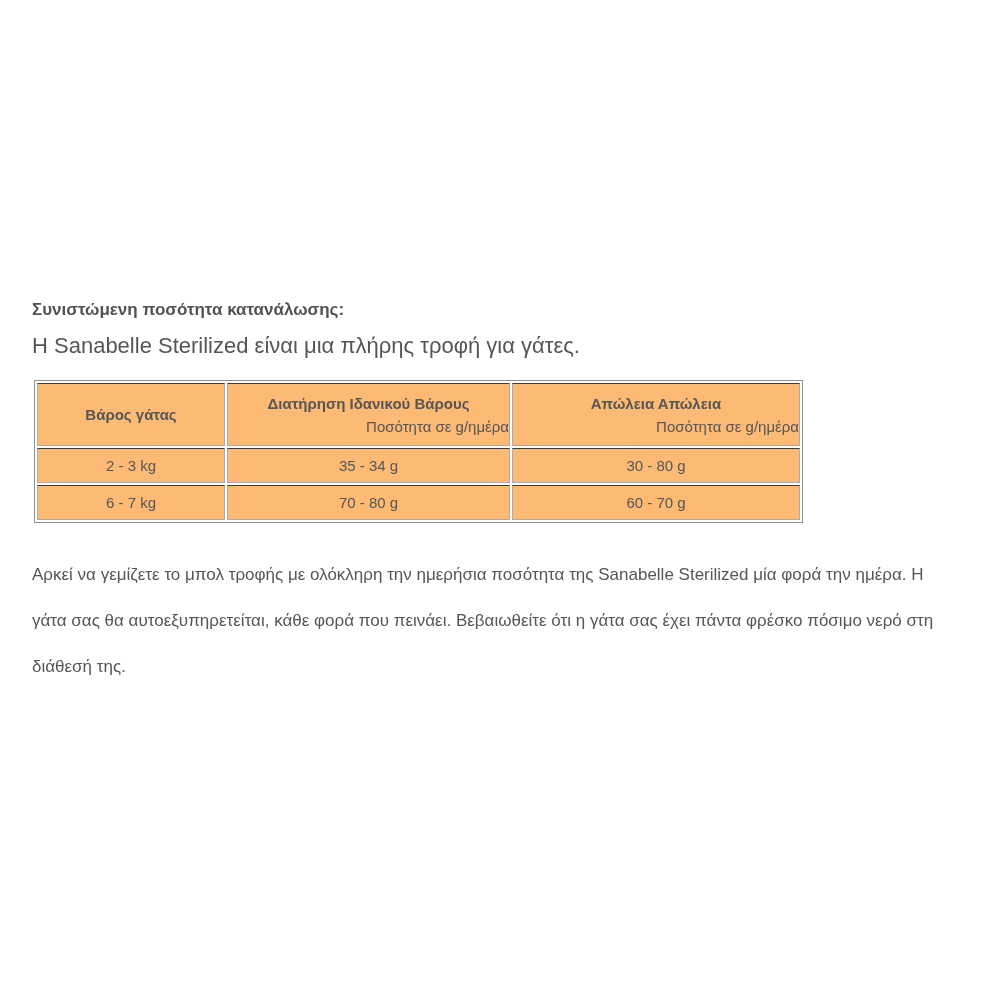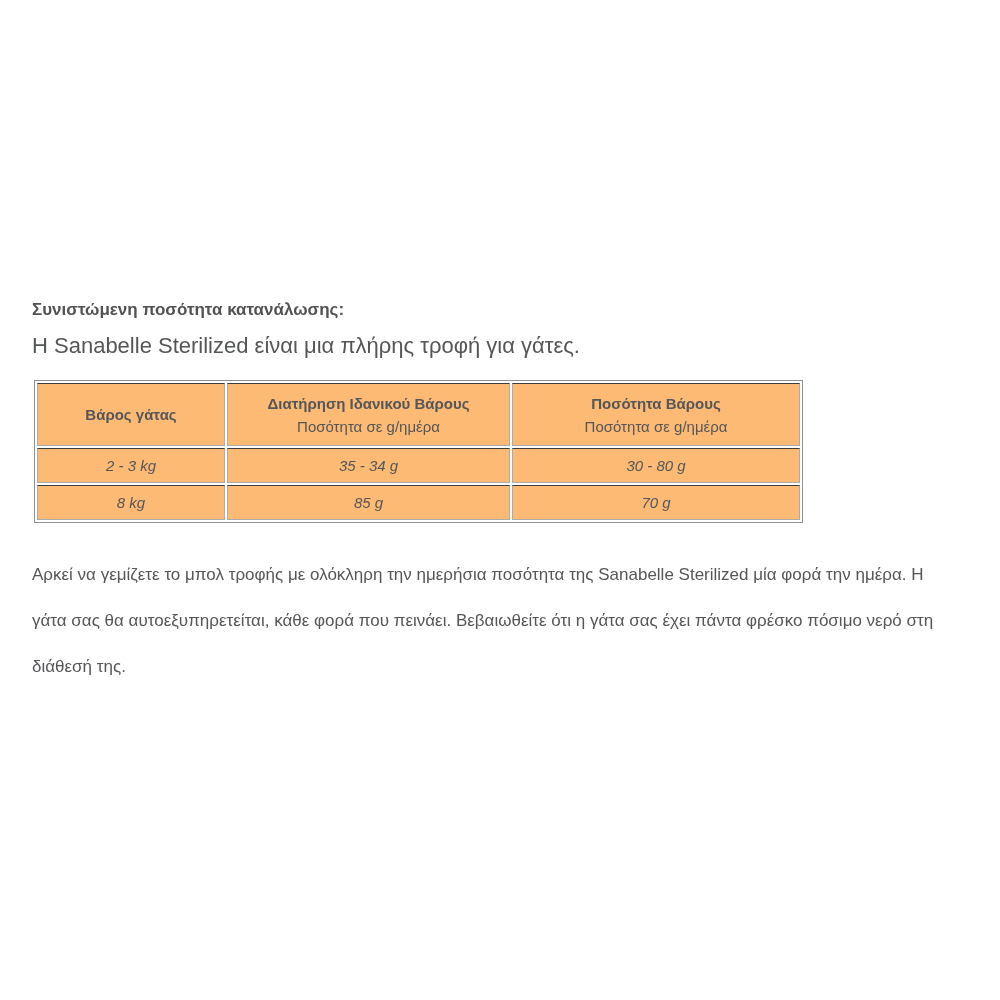--- a/index.html
+++ b/index.html
@@ -39,26 +39,26 @@
     border-top-color: #3d3d3d;
     background: #fdba74;
     text-align: center;
     vertical-align: middle;
     font-size: 15px;
     font-weight: normal;
     color: #555658;
     padding: 0;
   }
   table.feeding-table th { height: 61px; }
-  table.feeding-table td { height: 33px; font-style: italic; }
+  table.feeding-table td { height: 33px; }
   .col-weight   { width: 188px; }
   .col-maintain { width: 283px; }
   .col-loss     { width: 288px; }
   .h-title { font-weight: bold; }
-  .h-sub   { margin-top: 6px; font-weight: normal; }
+  .h-sub   { margin-top: 6px; font-weight: normal; text-align: right; }
   .outro {
     font-size: 17px;
     line-height: 46px;
     margin: 29px 0 0 0;
     max-width: 925px;
     color: #555658;
   }
 </style>
 </head>
 <body>
@@ -78,34 +78,34 @@
     <thead>
       <tr>
         <th>
           <div class="h-title">Βάρος γάτας</div>
         </th>
         <th>
           <div class="h-title">Διατήρηση Ιδανικού Βάρους</div>
           <div class="h-sub">Ποσότητα σε g/ημέρα</div>
         </th>
         <th>
-          <div class="h-title">Ποσότητα Βάρους</div>
+          <div class="h-title">Απώλεια Απώλεια</div>
           <div class="h-sub">Ποσότητα σε g/ημέρα</div>
         </th>
       </tr>
     </thead>
     <tbody>
       <tr>
         <td>2 - 3 kg</td>
         <td>35 - 34 g</td>
         <td>30 - 80 g</td>
       </tr>
       <tr>
-        <td>8 kg</td>
-        <td>85 g</td>
-        <td>70 g</td>
+        <td>6 - 7 kg</td>
+        <td>70 - 80 g</td>
+        <td>60 - 70 g</td>
       </tr>
     </tbody>
   </table>
 
   <p class="outro">Αρκεί να γεμίζετε το μπολ τροφής με ολόκληρη την ημερήσια ποσότητα της Sanabelle Sterilized μία φορά την ημέρα. Η γάτα σας θα αυτοεξυπηρετείται, κάθε φορά που πεινάει. Βεβαιωθείτε ότι η γάτα σας έχει πάντα φρέσκο πόσιμο νερό στη διάθεσή της.</p>
 
 </div>
 
 </body></html>

